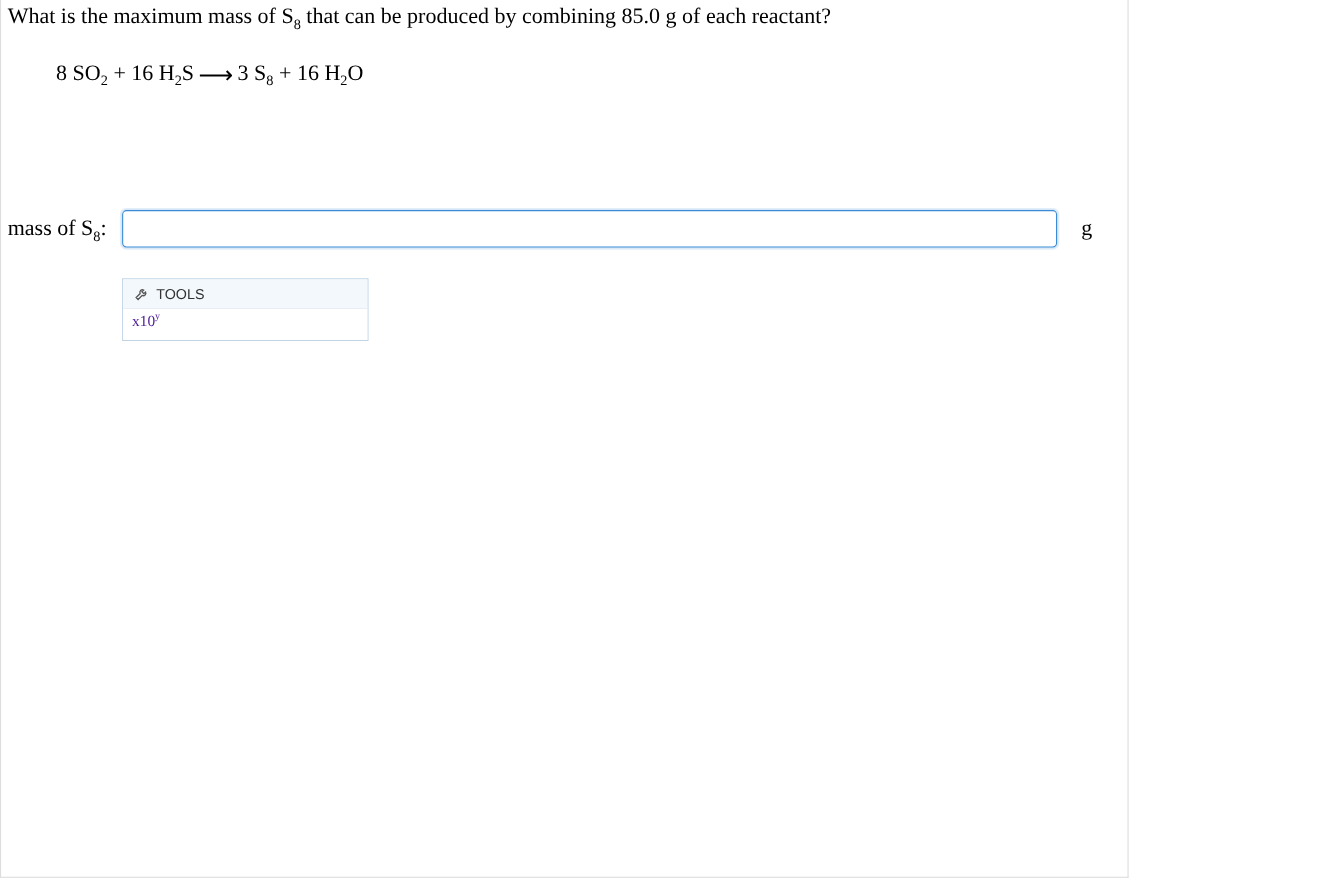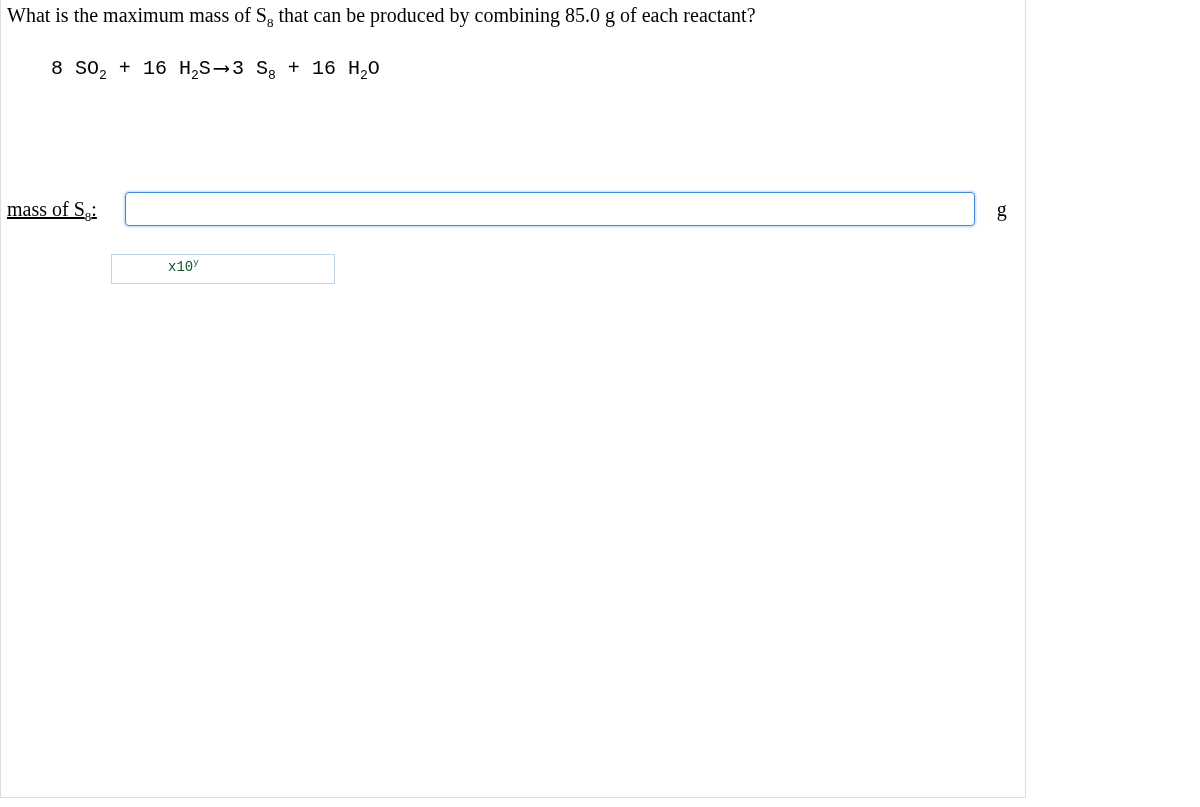--- a/index.html
+++ b/index.html
@@ -20,21 +20,20 @@
     background: #fff;
   }
   .question {
     font-size: 20px;
     padding: 4px 6px 10px 6px;
     color: #000;
   }
   .equation {
     font-size: 20px;
     padding: 18px 6px 20px 50px;
-    font-family: Liberation Mono, monospace;
   }
   sub {
     font-size: 0.65em;
     vertical-align: sub;
     line-height: 0;
   }
   sup {
     font-size: 0.65em;
     vertical-align: super;
     line-height: 0;
@@ -47,22 +46,21 @@
   }
   .input-row {
     display: flex;
     align-items: center;
     margin-top: 90px;
     padding: 0 6px;
   }
   .input-label {
     font-size: 20px;
     white-space: nowrap;
-    margin-right: 28px;
-    text-decoration: underline;
+    margin-right: 14px;
   }
   .answer-input {
     flex: 0 0 auto;
     width: 850px;
     height: 34px;
     border: 1px solid #3b8bd6;
     border-radius: 4px;
     outline: 2px solid rgba(59,139,214,0.15);
     padding: 4px 8px;
     font-size: 18px;
@@ -88,26 +86,25 @@
     color: #333;
     padding-left: 10px;
     gap: 6px;
   }
   .wrench {
     width: 14px;
     height: 14px;
   }
   .tool-btn {
     background: #fff;
-    font-family: Liberation Mono, monospace;
+    font-family: Liberation Serif, serif;
     font-size: 14px;
-    color: #14532d;
+    color: #4c1d95;
     padding: 4px 8px 8px 8px;
     cursor: pointer;
-    margin-left: 48px;
   }
 </style>
 </head>
 <body>
 
 <div class="panel">
 
   <div class="question">
     <span>What is the maximum mass of S</span><sub>8</sub><span> that can be produced by combining 85.0 g of each reactant?</span>
   </div>
@@ -118,18 +115,24 @@
 
   <div class="input-row">
     <div class="input-label">
       <span>mass of S</span><sub>8</sub><span>:</span>
     </div>
     <input type="text" class="answer-input" value="" style="">
     <div class="unit">g</div>
   </div>
 
   <div class="tools-box">
+    <div class="tools-header">
+      <svg class="wrench" viewBox="0 0 24 24" fill="none" stroke="#555" stroke-width="2">
+        <path d="M14.7 6.3a4 4 0 0 0-5.4 5.4L3 18l3 3 6.3-6.3a4 4 0 0 0 5.4-5.4L15 12l-3-3 2.7-2.7z"></path>
+      </svg>
+      <span>TOOLS</span>
+    </div>
     <div class="tool-btn">
       <span>x10</span><sup>y</sup>
     </div>
   </div>
 
 </div>
 
 </body></html>

